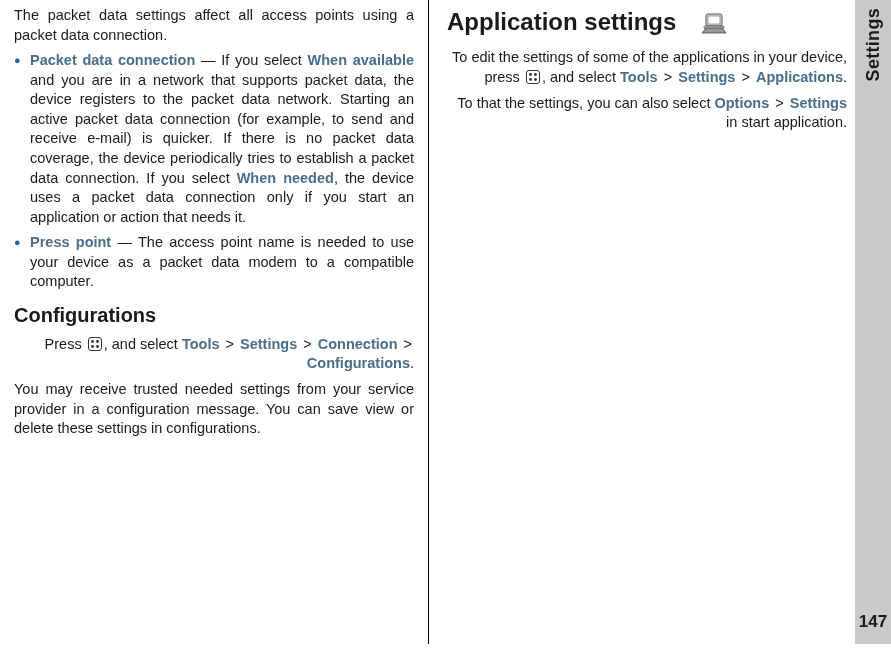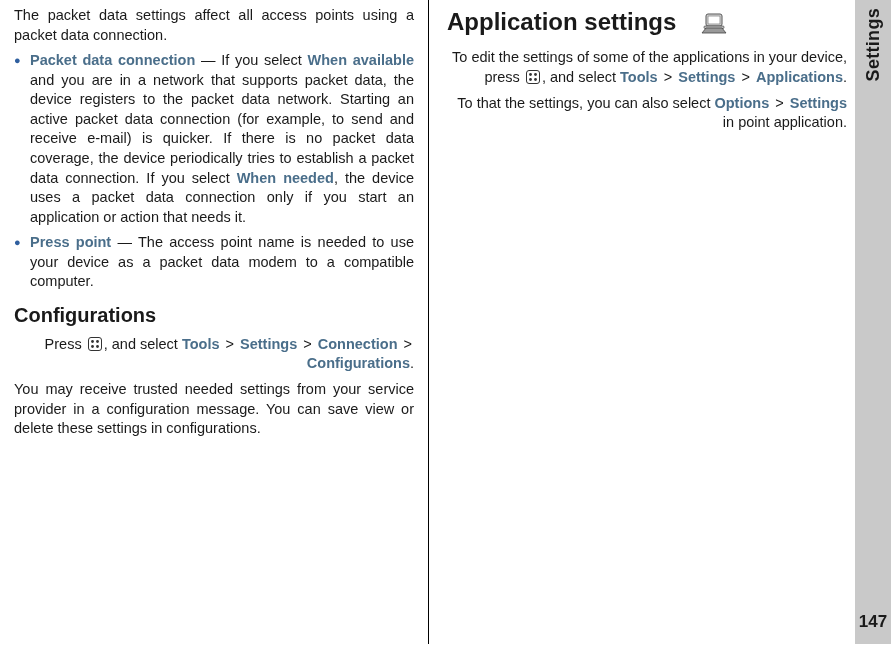--- a/index.html
+++ b/index.html
@@ -111,21 +111,21 @@
       <span>To edit the settings of some of the applications in your device, press </span><span class="menu-icon"><svg viewBox="0 0 14 14">
             <rect x="0.5" y="0.5" width="13" height="13" rx="2.5" fill="#fff" stroke="#333" stroke-width="1"></rect>
             <circle cx="4.5" cy="4.5" r="1.4" fill="#333"></circle>
             <circle cx="9.5" cy="4.5" r="1.4" fill="#333"></circle>
             <circle cx="4.5" cy="9.5" r="1.4" fill="#333"></circle>
             <circle cx="9.5" cy="9.5" r="1.4" fill="#333"></circle>
           </svg></span><span>, and select </span><span class="link">Tools</span> <span class="gt">&gt;</span> <span class="link">Settings</span> <span class="gt">&gt;</span> <span class="link">Applications</span><span>.</span>
     </p>
 
     <p>
-      <span>To that the settings, you can also select </span><span class="link">Options</span> <span class="gt">&gt;</span> <span class="link">Settings</span><span> in point application.</span>
+      <span>To that the settings, you can also select </span><span class="link">Options</span> <span class="gt">&gt;</span> <span class="link">Settings</span><span> in start application.</span>
     </p>
   </div>
 
   <div class="sidebar">
     <div class="side-title">Settings</div>
     <div class="page-num">147</div>
   </div>
 
 </div>
 

